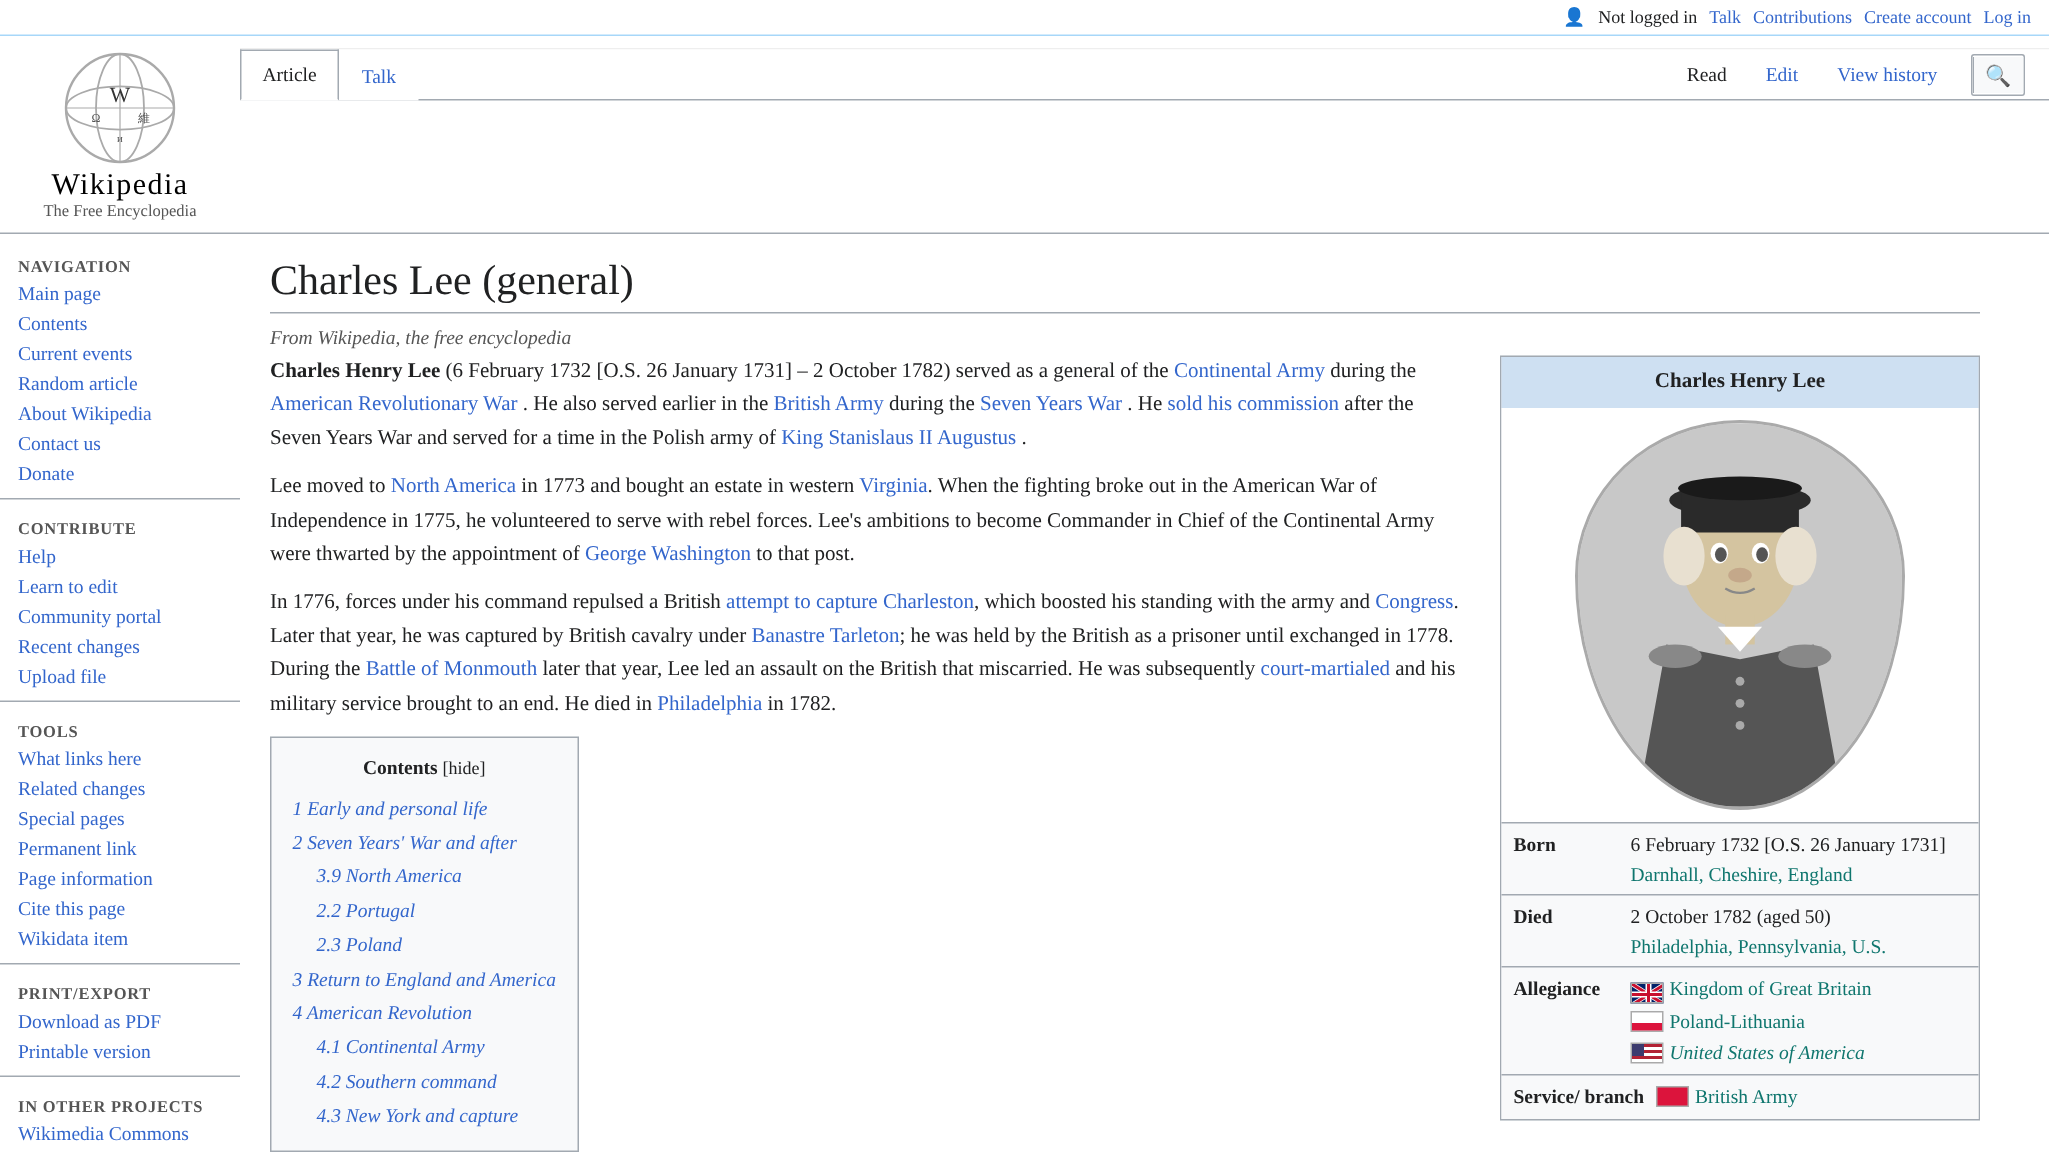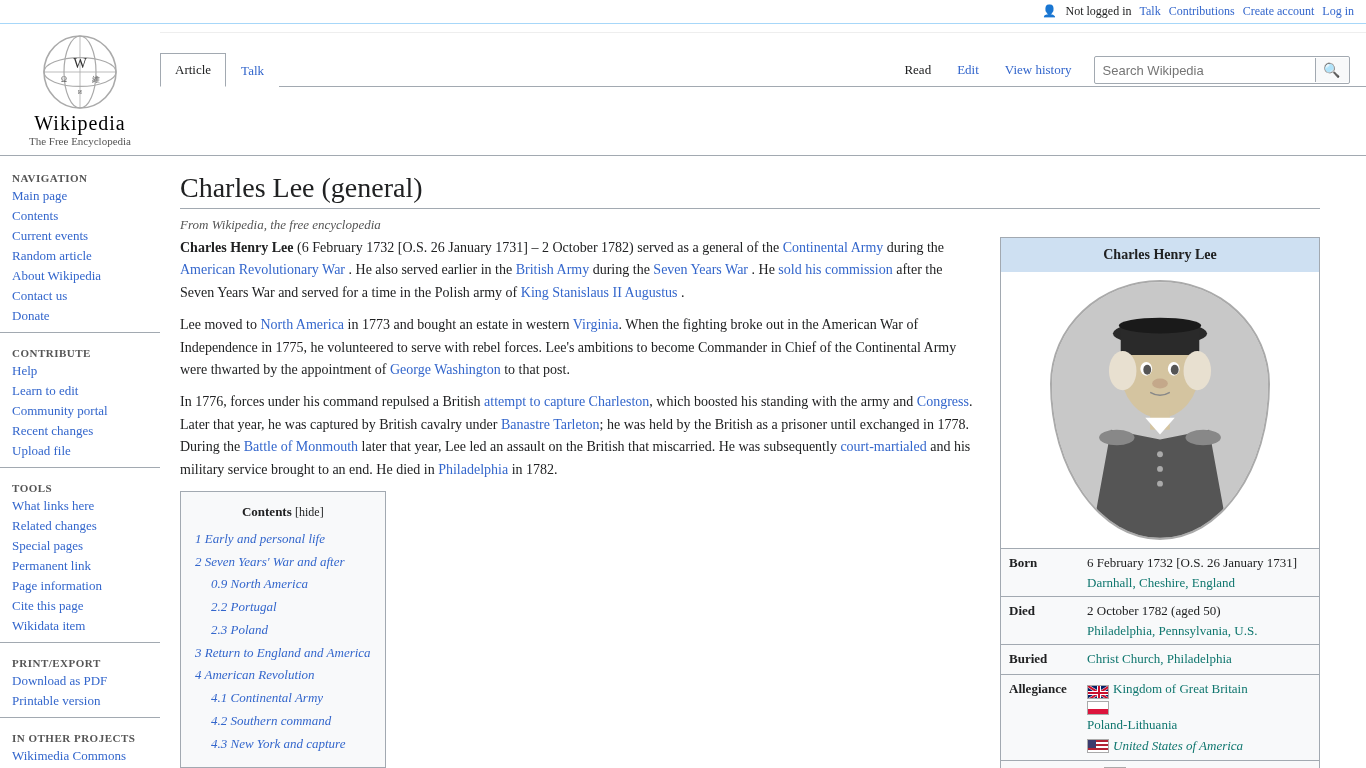--- a/index.html
+++ b/index.html
@@ -49,21 +49,20 @@
     #logo-subtitle {
       font-size: 11px;
       color: #555;
       text-align: center;
     }
 
     #page-header-right {
       flex: 1;
       display: flex;
       flex-direction: column;
-      gap: 20px;
     }
     #tabs-bar {
       display: flex;
       align-items: flex-end;
       border-bottom: 1px solid #a2a9b1;
       padding: 0;
       background: #fff;
     }
     .tab {
       padding: 8px 14px;
@@ -297,21 +296,20 @@
       
     </div>
     <div id="tabs-bar">
       <div class="tab active">Article</div>
       <div class="tab">Talk</div>
       <div id="action-tabs">
         <div class="action-tab active">Read</div>
         <div class="action-tab" style="color:#3366cc;">Edit</div>
         <div class="action-tab">View history</div>
         <div id="search-bar">
-          <input type="text" style="color: rgb(153, 153, 153);" placeholder="Search Wikipedia">
           <button>🔍</button>
         </div>
       </div>
     </div>
   </div>
 </div>
 
 <div id="content-wrap">
 
   <div id="sidebar">
@@ -401,45 +399,39 @@
           </div>
         </div>
         <div class="infobox-row">
           <div class="infobox-label">Died</div>
           <div class="infobox-value">
             <span>2 October 1782 (aged 50)</span><br>
             <a>Philadelphia, Pennsylvania, U.S.</a>
           </div>
         </div>
         <div class="infobox-row">
-          <div class="infobox-label">Buried</div>
-          <div class="infobox-value">
-            <a>Christ Church, Philadelphia</a>
-          </div>
-        </div>
-        <div class="infobox-row">
           <div class="infobox-label">Allegiance</div>
           <div class="infobox-value">
             <div style="display:flex;align-items:flex-end;margin-bottom:2px;font-family:Liberation Serif, serif;">
               <span class="flag flag-gb" style="background:#012169;position:relative;overflow:hidden;">
                 <svg width="22" height="14" xmlns="http://www.w3.org/2000/svg">
                     <rect width="22" height="14" fill="#012169"></rect>
                     <line x1="0" y1="0" x2="22" y2="14" stroke="white" stroke-width="3"></line>
                     <line x1="22" y1="0" x2="0" y2="14" stroke="white" stroke-width="3"></line>
                     <line x1="0" y1="0" x2="22" y2="14" stroke="#C8102E" stroke-width="2"></line>
                     <line x1="22" y1="0" x2="0" y2="14" stroke="#C8102E" stroke-width="2"></line>
                     <rect x="9" y="0" width="4" height="14" fill="white"></rect>
                     <rect x="0" y="5" width="22" height="4" fill="white"></rect>
                     <rect x="10" y="0" width="2" height="14" fill="#C8102E"></rect>
                     <rect x="0" y="6" width="22" height="2" fill="#C8102E"></rect>
                   </svg>
               </span>
               <a>Kingdom of Great Britain</a>
             </div>
-            <div style="display:flex;align-items:flex-start;margin-bottom:2px;flex-direction:column;">
+            <div style="display:flex;align-items:center;margin-bottom:2px;">
               <span class="flag" style="display:inline-block;width:22px;height:14px;border:1px solid #aaa;overflow:hidden;vertical-align:middle;margin-right:4px;">
                 <svg width="22" height="14" xmlns="http://www.w3.org/2000/svg">
                     <rect width="22" height="7" fill="white"></rect>
                     <rect y="7" width="22" height="7" fill="#DC143C"></rect>
                   </svg>
               </span>
               <a>Poland-Lithuania</a>
             </div>
             <div style="display:flex;align-items:center;font-style:italic;">
               <span class="flag" style="display:inline-block;width:22px;height:14px;border:1px solid #aaa;overflow:hidden;vertical-align:middle;margin-right:4px;">
@@ -500,21 +492,21 @@
         <div id="toc-title">
           Contents <span style="cursor:pointer;">[hide]</span>
         </div>
         <div class="toc-item">
           <a>1 Early and personal life</a>
         </div>
         <div class="toc-item">
           <a>2 Seven Years' War and after</a>
         </div>
         <div class="toc-item toc-sub">
-          <a>0.9 North America</a>
+          <a>3.9 North America</a>
         </div>
         <div class="toc-item toc-sub">
           <a>2.2 Portugal</a>
         </div>
         <div class="toc-item toc-sub">
           <a>2.3 Poland</a>
         </div>
         <div class="toc-item">
           <a>3 Return to England and America</a>
         </div>

